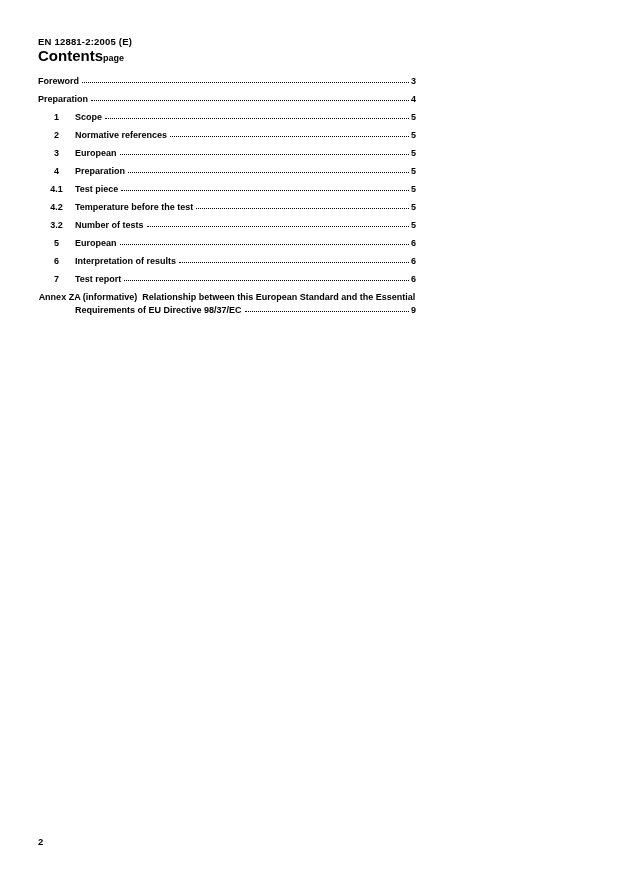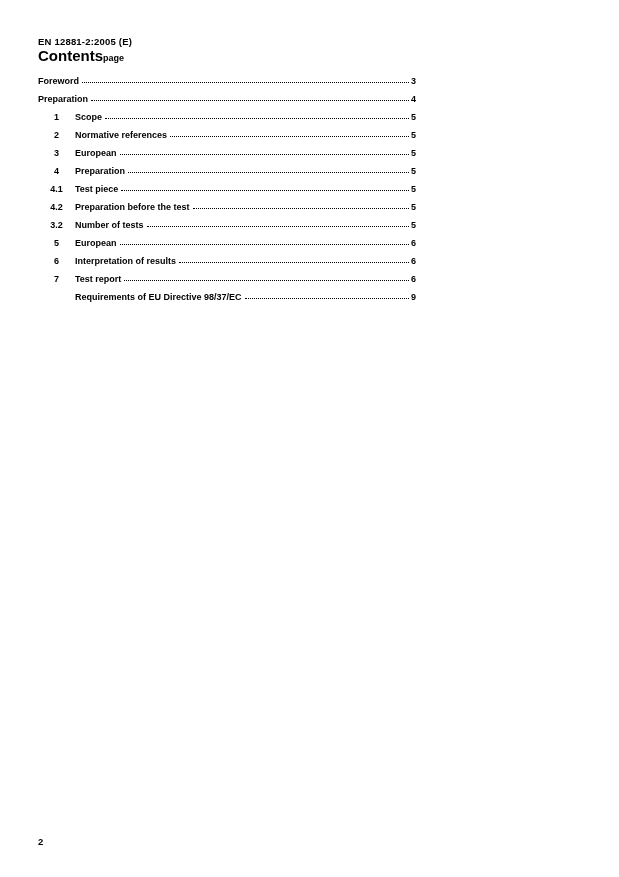--- a/index.html
+++ b/index.html
@@ -145,21 +145,21 @@
         <div class="toc-row">
           <span class="toc-num">4.1</span>
           <span class="toc-title">Test piece</span>
           <span class="leader"></span>
           <span class="toc-page">5</span>
         </div>
       </div>
       <div class="toc-entry">
         <div class="toc-row">
           <span class="toc-num">4.2</span>
-          <span class="toc-title">Preparation before the test</span>
+          <span class="toc-title">Temperature before the test</span>
           <span class="leader"></span>
           <span class="toc-page">5</span>
         </div>
       </div>
       <div class="toc-entry">
         <div class="toc-row">
           <span class="toc-num">3.2</span>
           <span class="toc-title">Number of tests</span>
           <span class="leader"></span>
           <span class="toc-page">5</span>
@@ -183,20 +183,21 @@
       </div>
       <div class="toc-entry">
         <div class="toc-row">
           <span class="toc-num">7</span>
           <span class="toc-title">Test report</span>
           <span class="leader"></span>
           <span class="toc-page">6</span>
         </div>
       </div>
       <div class="toc-entry annex">
+        <div class="toc-line1">Annex ZA (informative)  Relationship between this European Standard and the Essential</div>
         <div class="toc-row indent">
           <span class="toc-title">Requirements of EU Directive 98/37/EC</span>
           <span class="leader"></span>
           <span class="toc-page">9</span>
         </div>
       </div>
     </div>
 
   <div class="footer-page-number">2</div>
 

